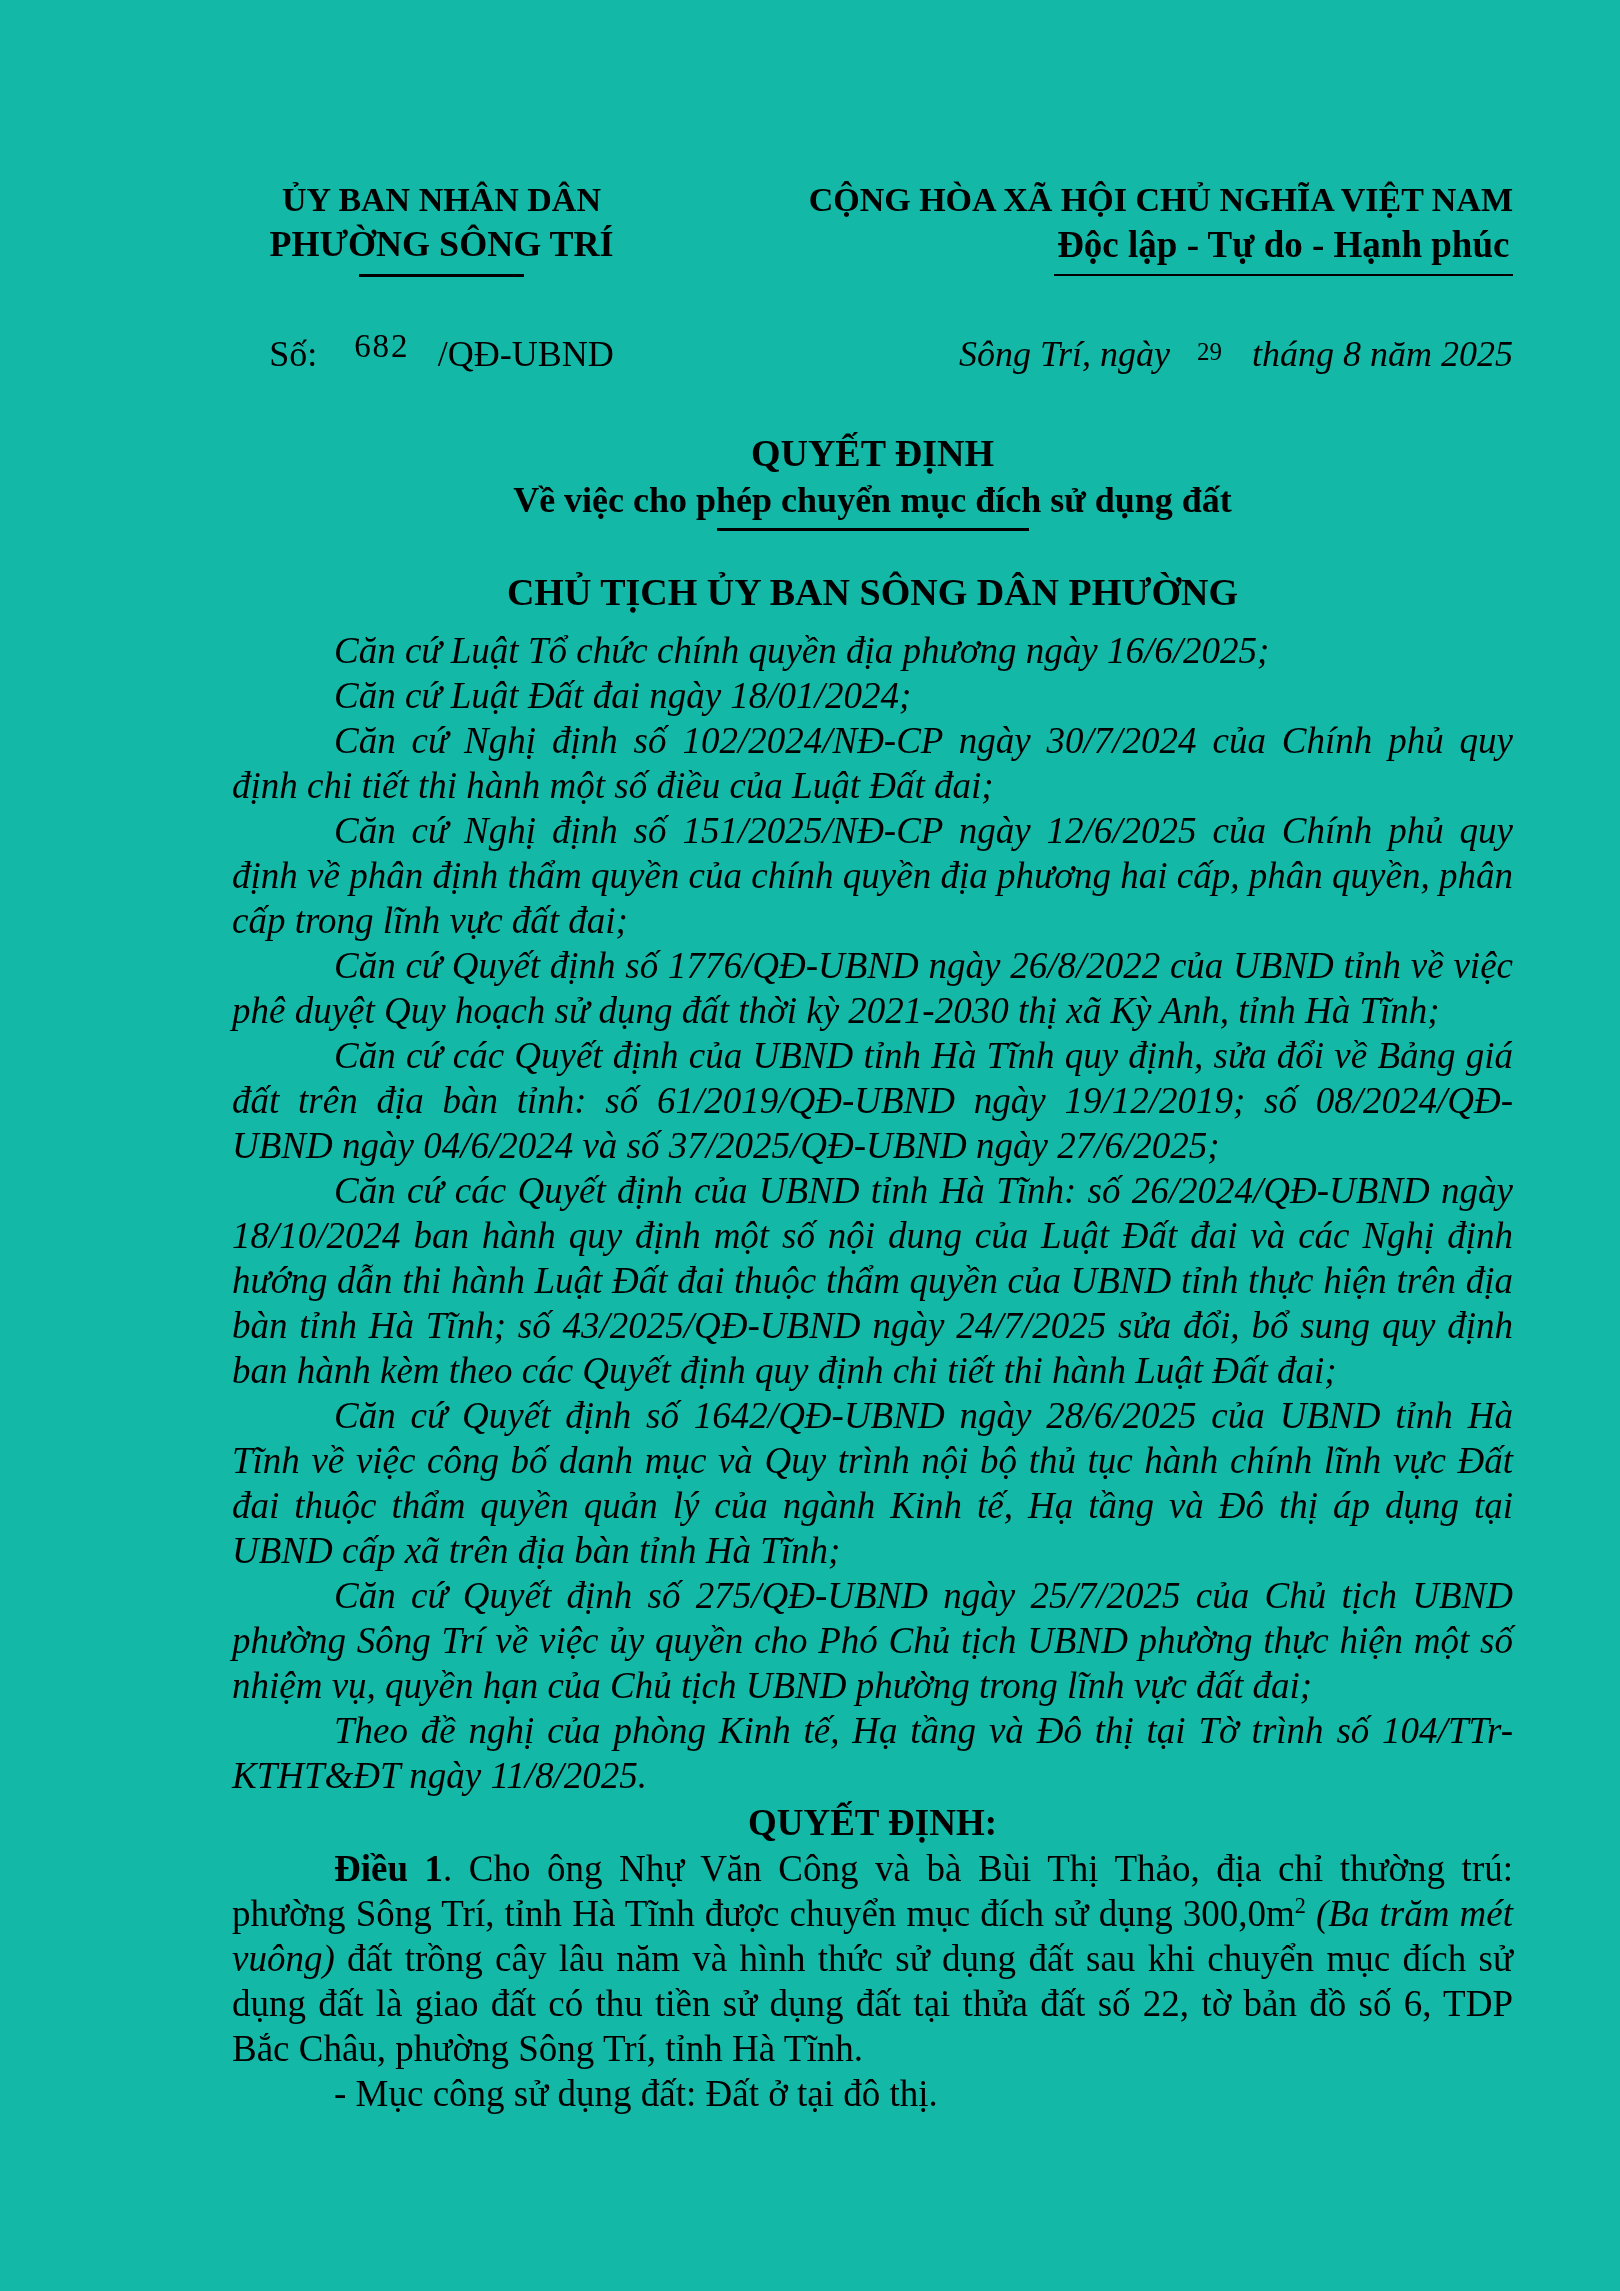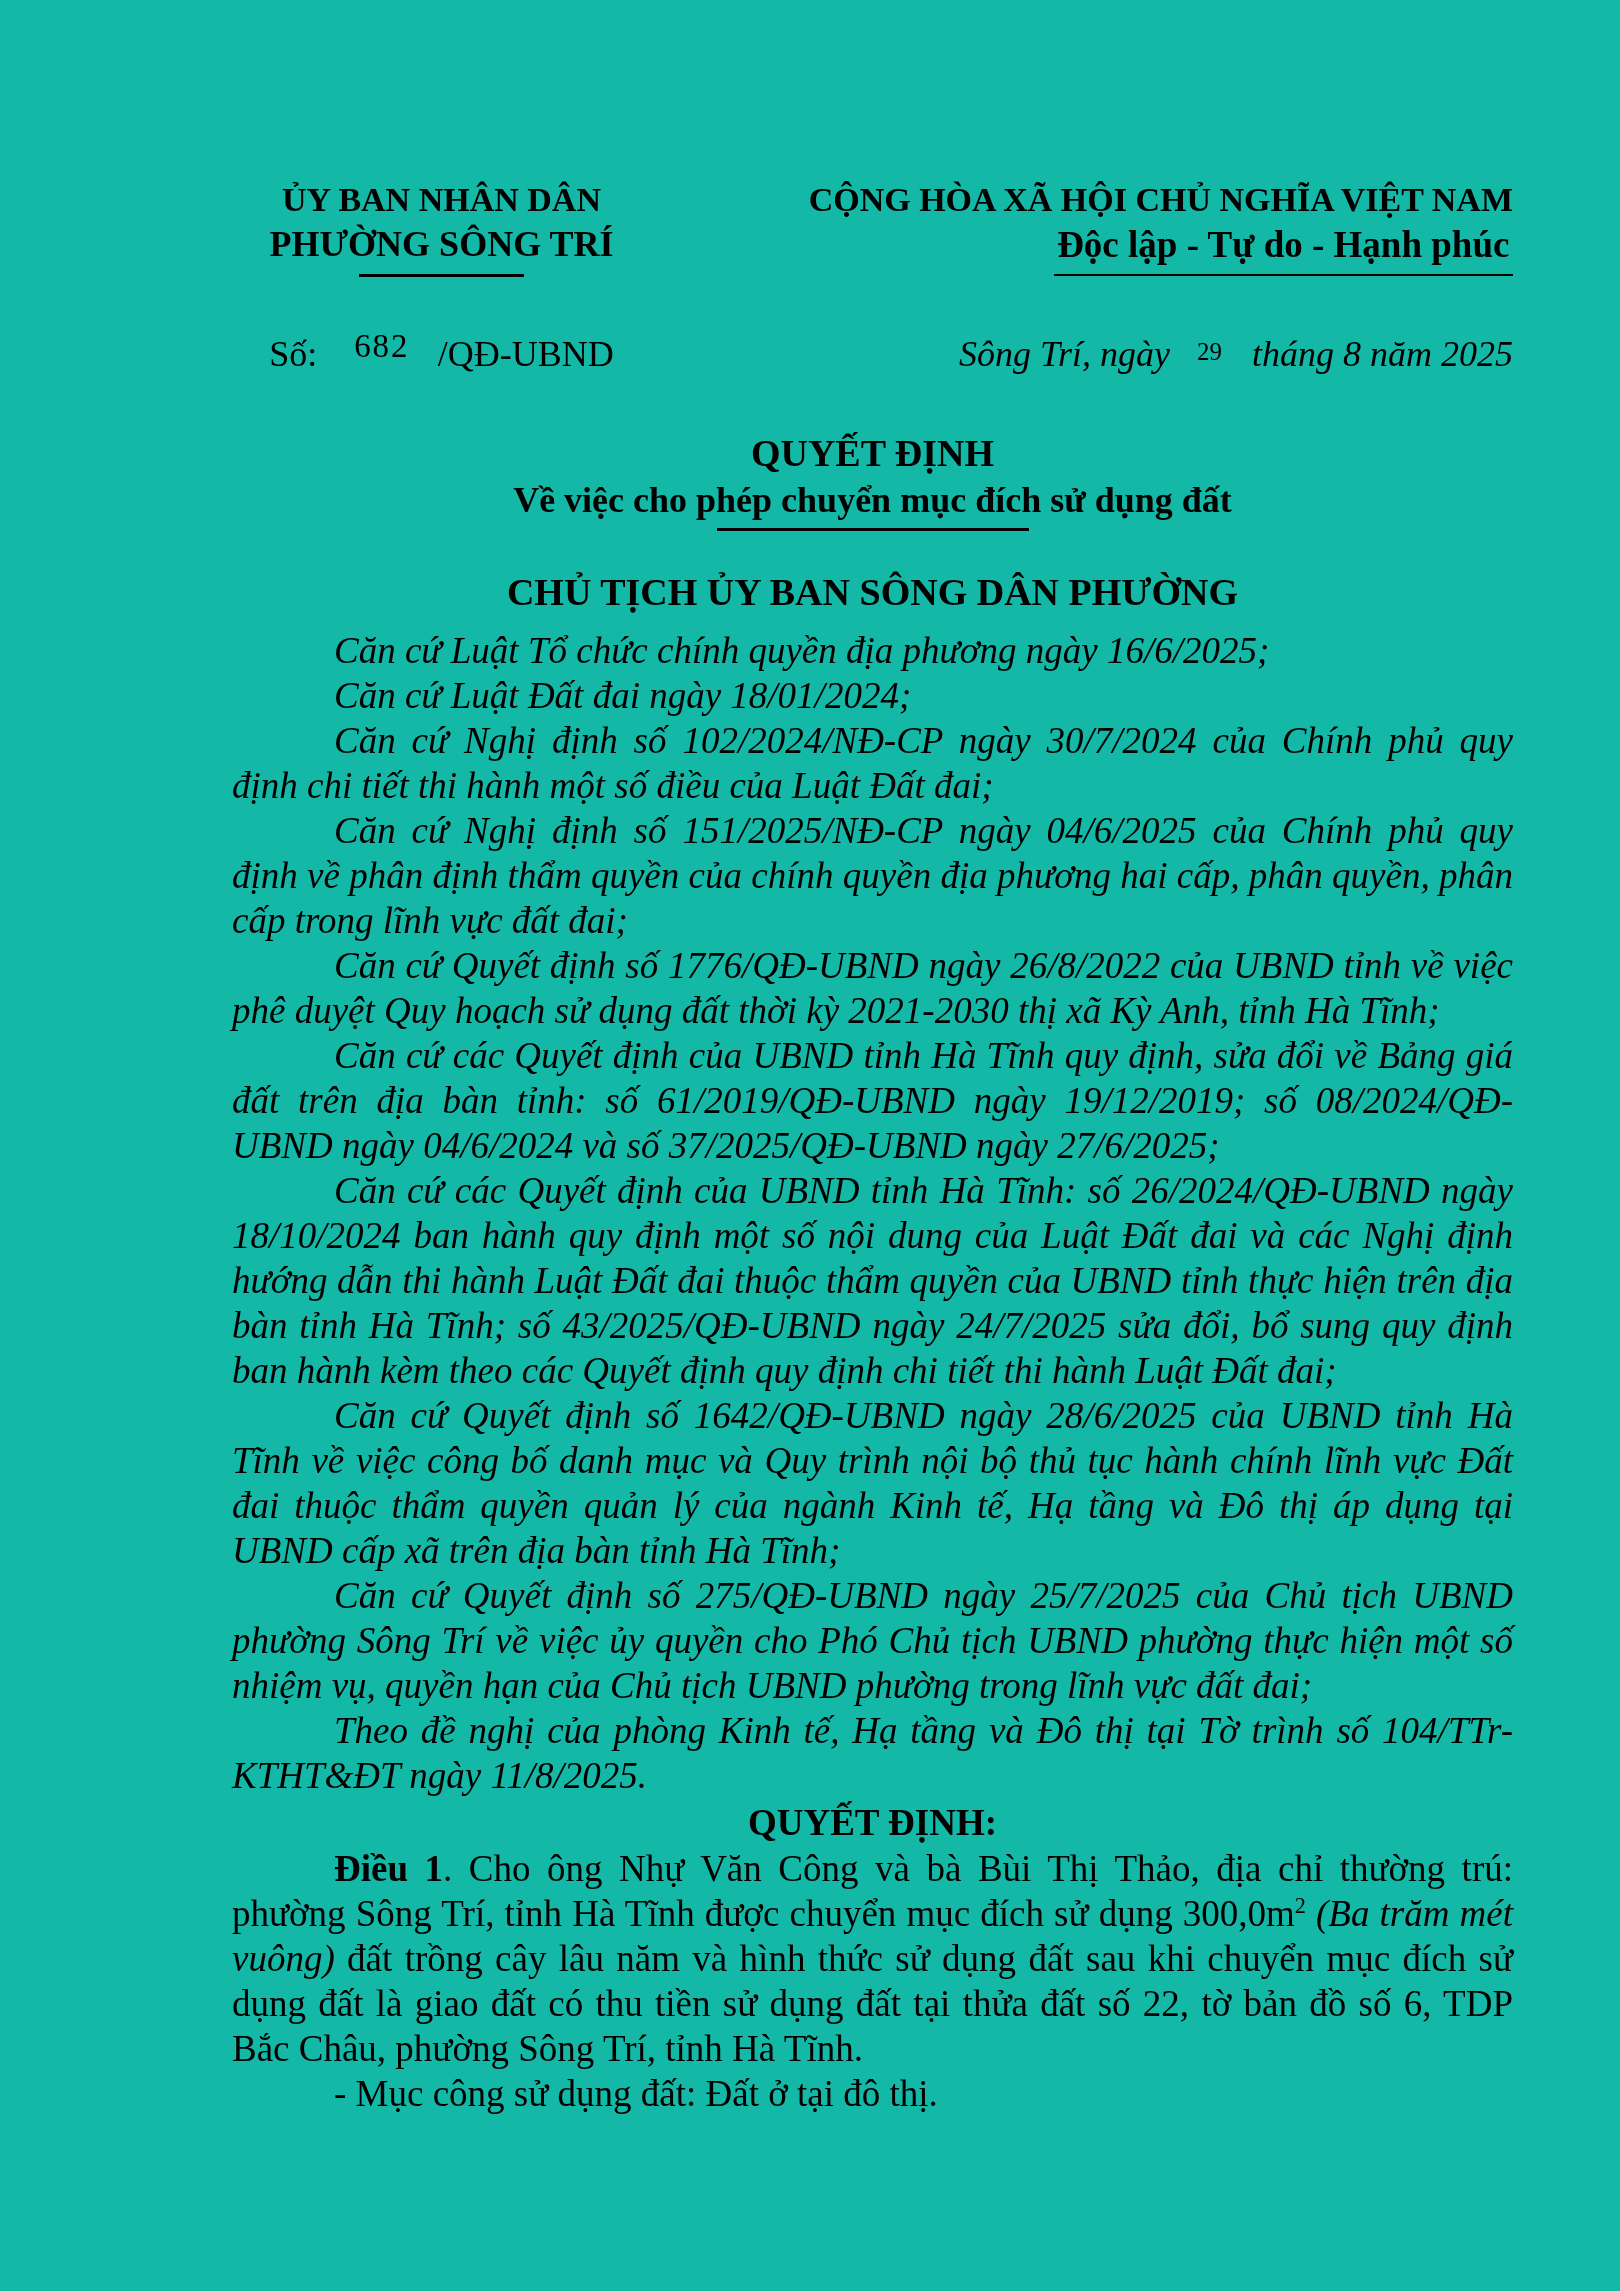--- a/index.html
+++ b/index.html
@@ -202,21 +202,21 @@
       <div class="doc-title">QUYẾT ĐỊNH</div>
       <div class="doc-subtitle">Về việc cho phép chuyển mục đích sử dụng đất</div>
       <div class="subtitle-rule"></div>
       <div class="authority">CHỦ TỊCH ỦY BAN SÔNG DÂN PHƯỜNG</div>
     </div>
 
     <div class="body-text">
       <p class="recital">Căn cứ Luật Tổ chức chính quyền địa phương ngày 16/6/2025;</p>
       <p class="recital">Căn cứ Luật Đất đai ngày 18/01/2024;</p>
       <p class="recital">Căn cứ Nghị định số 102/2024/NĐ-CP ngày 30/7/2024 của Chính phủ quy định chi tiết thi hành một số điều của Luật Đất đai;</p>
-      <p class="recital">Căn cứ Nghị định số 151/2025/NĐ-CP ngày 04/6/2025 của Chính phủ quy định về phân định thẩm quyền của chính quyền địa phương hai cấp, phân quyền, phân cấp trong lĩnh vực đất đai;</p>
+      <p class="recital">Căn cứ Nghị định số 151/2025/NĐ-CP ngày 12/6/2025 của Chính phủ quy định về phân định thẩm quyền của chính quyền địa phương hai cấp, phân quyền, phân cấp trong lĩnh vực đất đai;</p>
       <p class="recital">Căn cứ Quyết định số 1776/QĐ-UBND ngày 26/8/2022 của UBND tỉnh về việc phê duyệt Quy hoạch sử dụng đất thời kỳ 2021-2030 thị xã Kỳ Anh, tỉnh Hà Tĩnh;</p>
       <p class="recital">Căn cứ các Quyết định của UBND tỉnh Hà Tĩnh quy định, sửa đổi về Bảng giá đất trên địa bàn tỉnh: số 61/2019/QĐ-UBND ngày 19/12/2019; số 08/2024/QĐ-UBND ngày 04/6/2024 và số 37/2025/QĐ-UBND ngày 27/6/2025;</p>
       <p class="recital">Căn cứ các Quyết định của UBND tỉnh Hà Tĩnh: số 26/2024/QĐ-UBND ngày 18/10/2024 ban hành quy định một số nội dung của Luật Đất đai và các Nghị định hướng dẫn thi hành Luật Đất đai thuộc thẩm quyền của UBND tỉnh thực hiện trên địa bàn tỉnh Hà Tĩnh; số 43/2025/QĐ-UBND ngày 24/7/2025 sửa đổi, bổ sung quy định ban hành kèm theo các Quyết định quy định chi tiết thi hành Luật Đất đai;</p>
       <p class="recital">Căn cứ Quyết định số 1642/QĐ-UBND ngày 28/6/2025 của UBND tỉnh Hà Tĩnh về việc công bố danh mục và Quy trình nội bộ thủ tục hành chính lĩnh vực Đất đai thuộc thẩm quyền quản lý của ngành Kinh tế, Hạ tầng và Đô thị áp dụng tại UBND cấp xã trên địa bàn tỉnh Hà Tĩnh;</p>
       <p class="recital">Căn cứ Quyết định số 275/QĐ-UBND ngày 25/7/2025 của Chủ tịch UBND phường Sông Trí về việc ủy quyền cho Phó Chủ tịch UBND phường thực hiện một số nhiệm vụ, quyền hạn của Chủ tịch UBND phường trong lĩnh vực đất đai;</p>
       <p class="recital">Theo đề nghị của phòng Kinh tế, Hạ tầng và Đô thị tại Tờ trình số 104/TTr-KTHT&amp;ĐT ngày 11/8/2025.</p>
     </div>
 
     <p class="decision-heading">QUYẾT ĐỊNH:</p>
 

